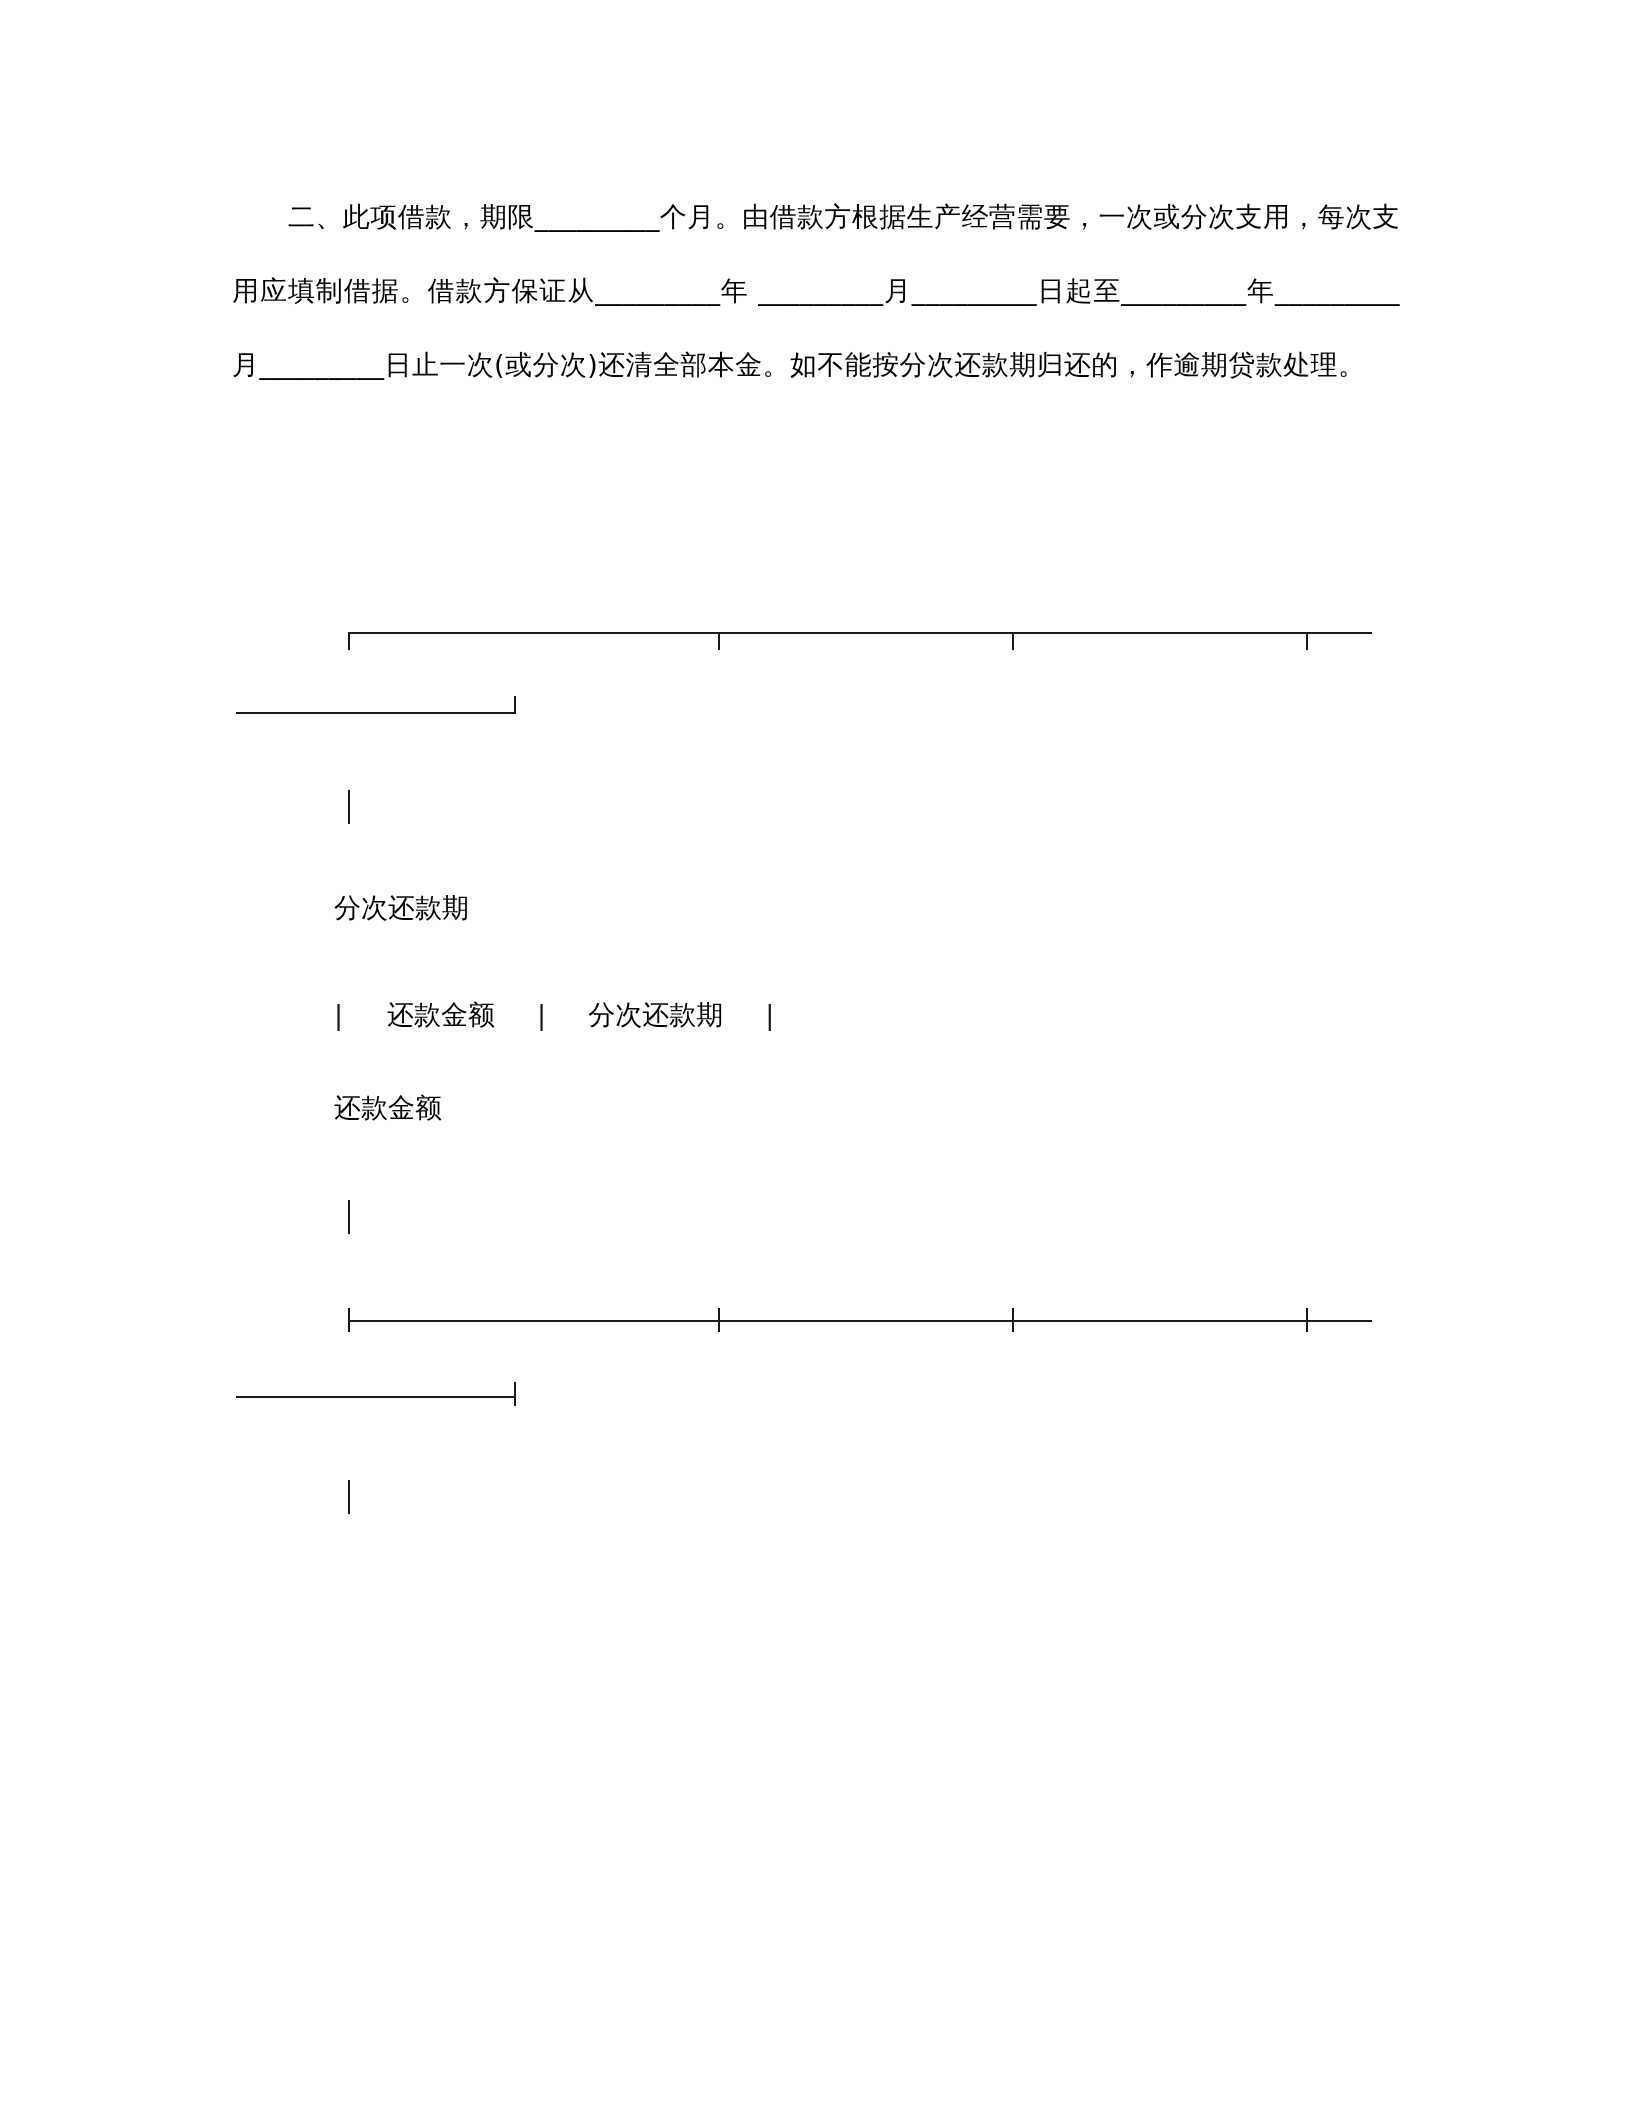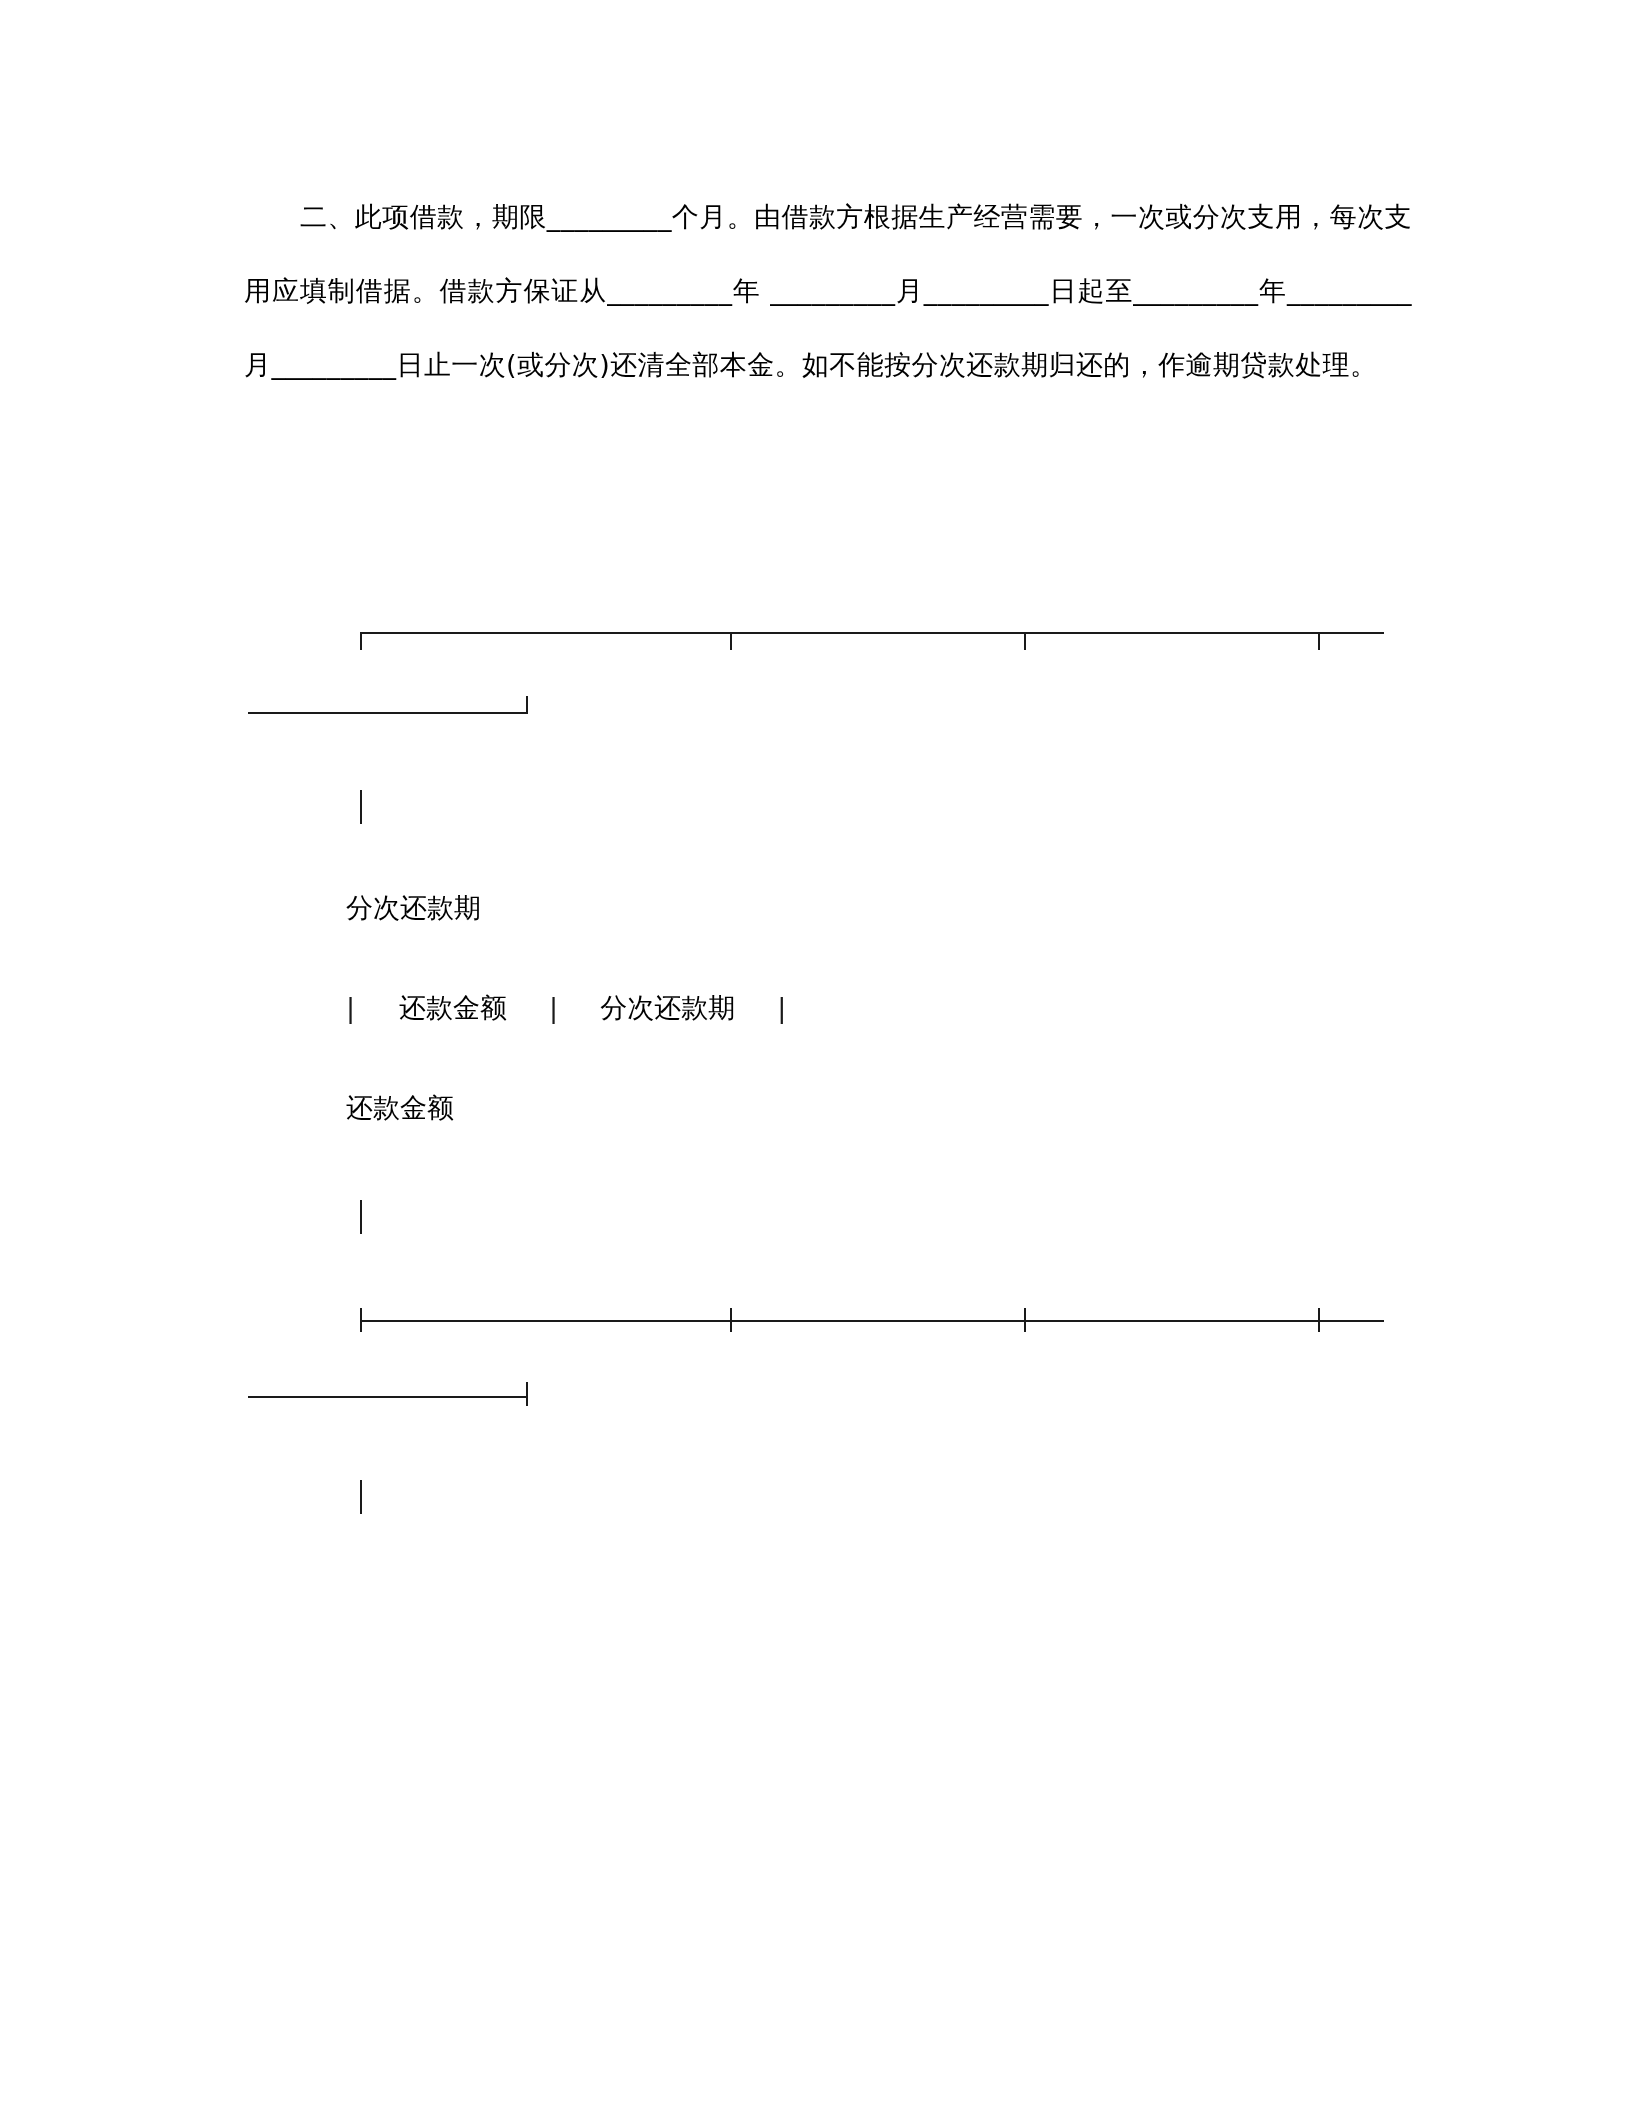--- a/index.html
+++ b/index.html
@@ -10,21 +10,21 @@
   body {
     width: 1632px;
     height: 2112px;
     font-family: "DejaVu Sans", "Liberation Sans", sans-serif;
     color: #000000;
     position: relative;
     overflow: hidden;
   }
   .page {
     position: absolute;
-    top: 0; left: 12px;
+    top: 0; left: 0;
     width: 1352px;
     height: 2112px;
     box-sizing: border-box;
   }
   .body-text {
     position: absolute;
     left: 232px;
     top: 180px;
     width: 1168px;
     font-size: 27px;
@@ -52,20 +52,21 @@
     font-size: 27px;
     line-height: 36px;
     white-space: nowrap;
   }
   .tick-row {
     position: absolute;
     font-size: 27px;
     line-height: 36px;
     white-space: nowrap;
     letter-spacing: 0;
+    margin-top: 7px;
   }
   .tick {
     display: inline-block;
     color: #1a1a1a;
   }
 </style>
 </head>
 <body>
 
 <div class="page">

